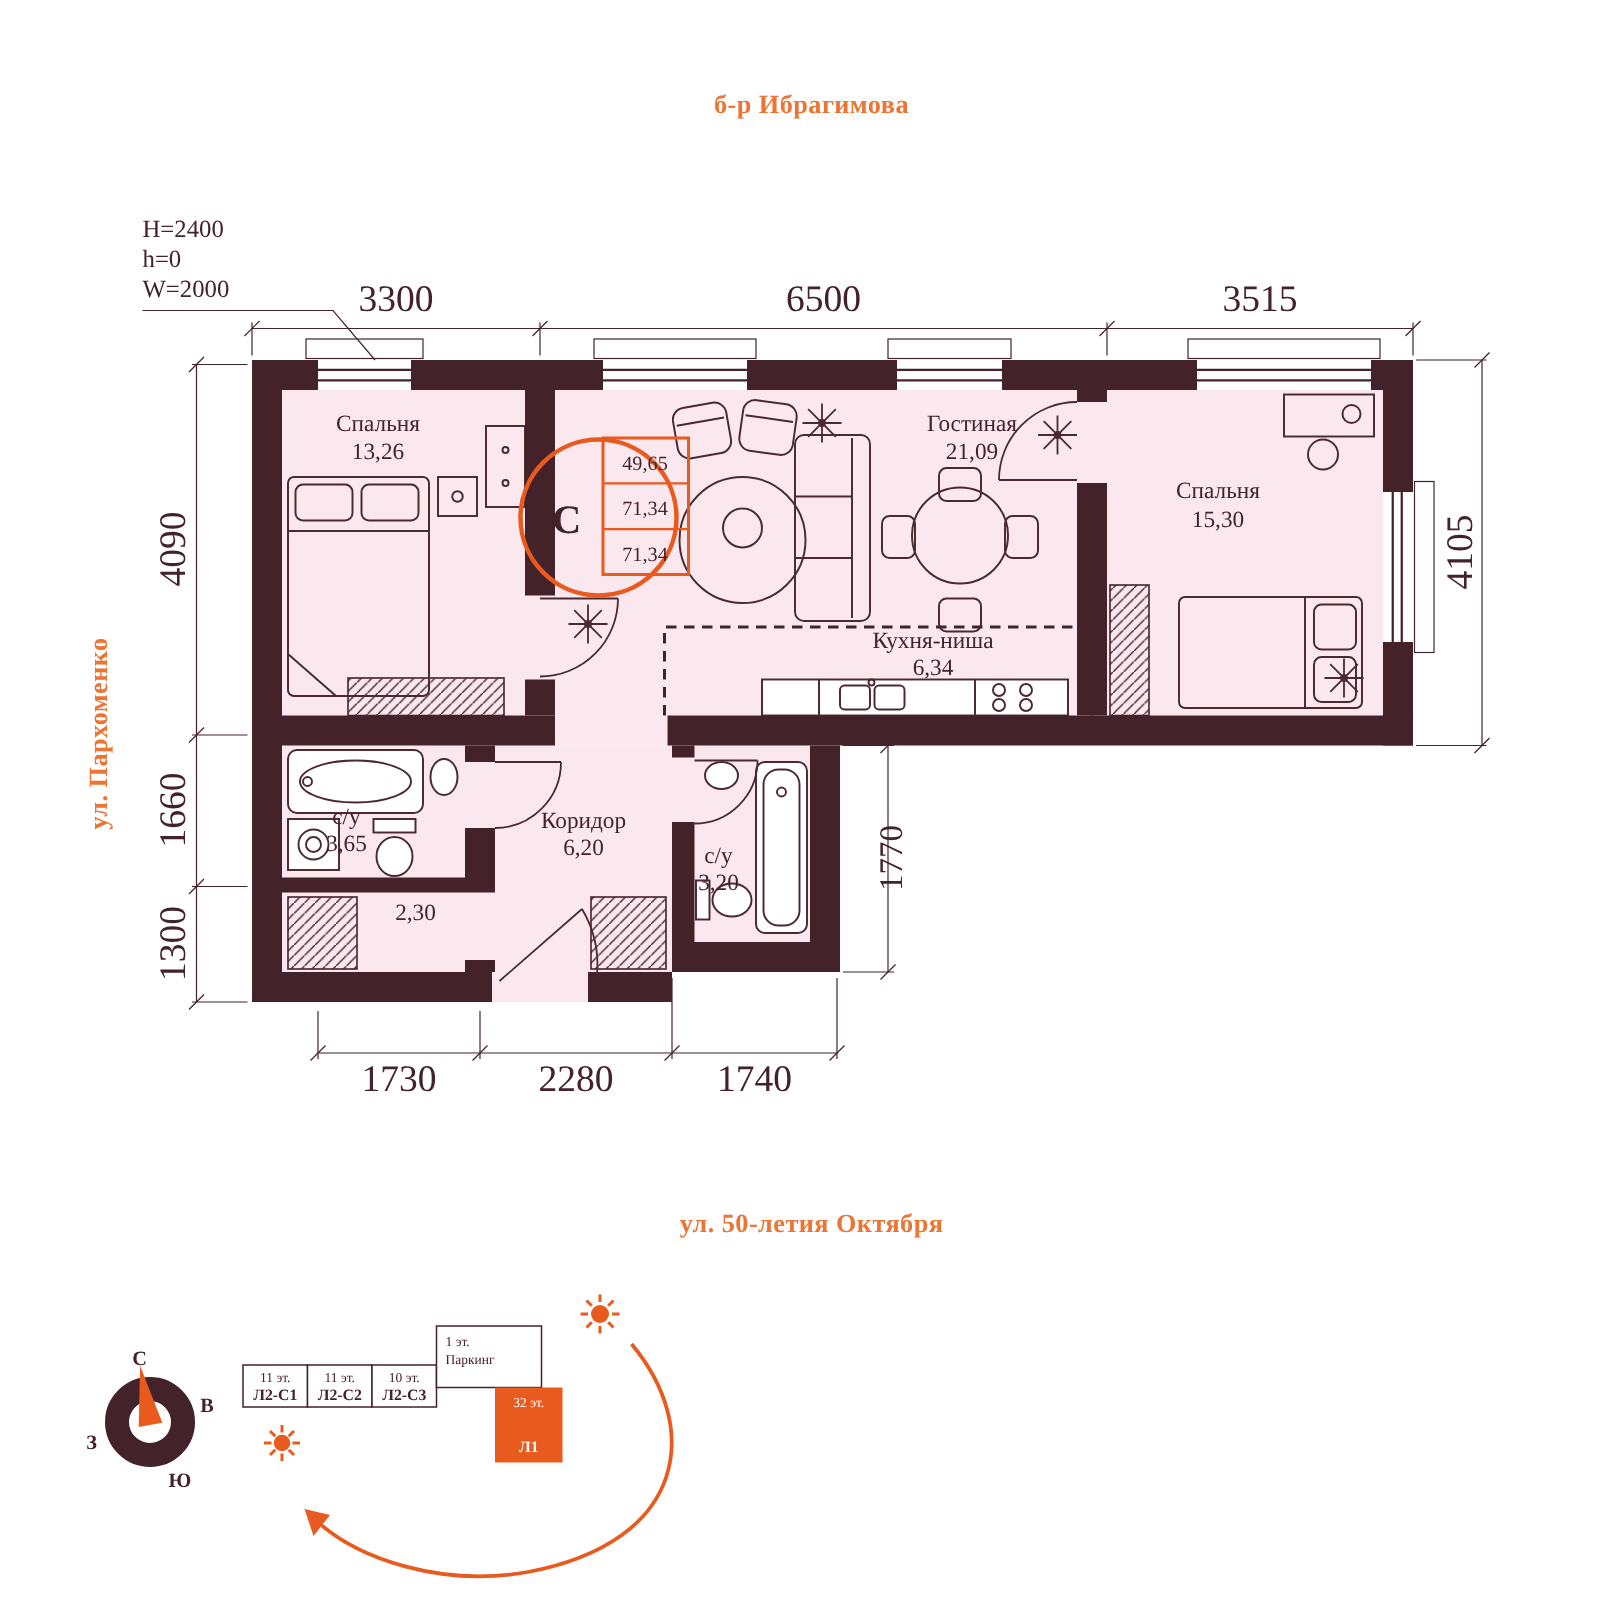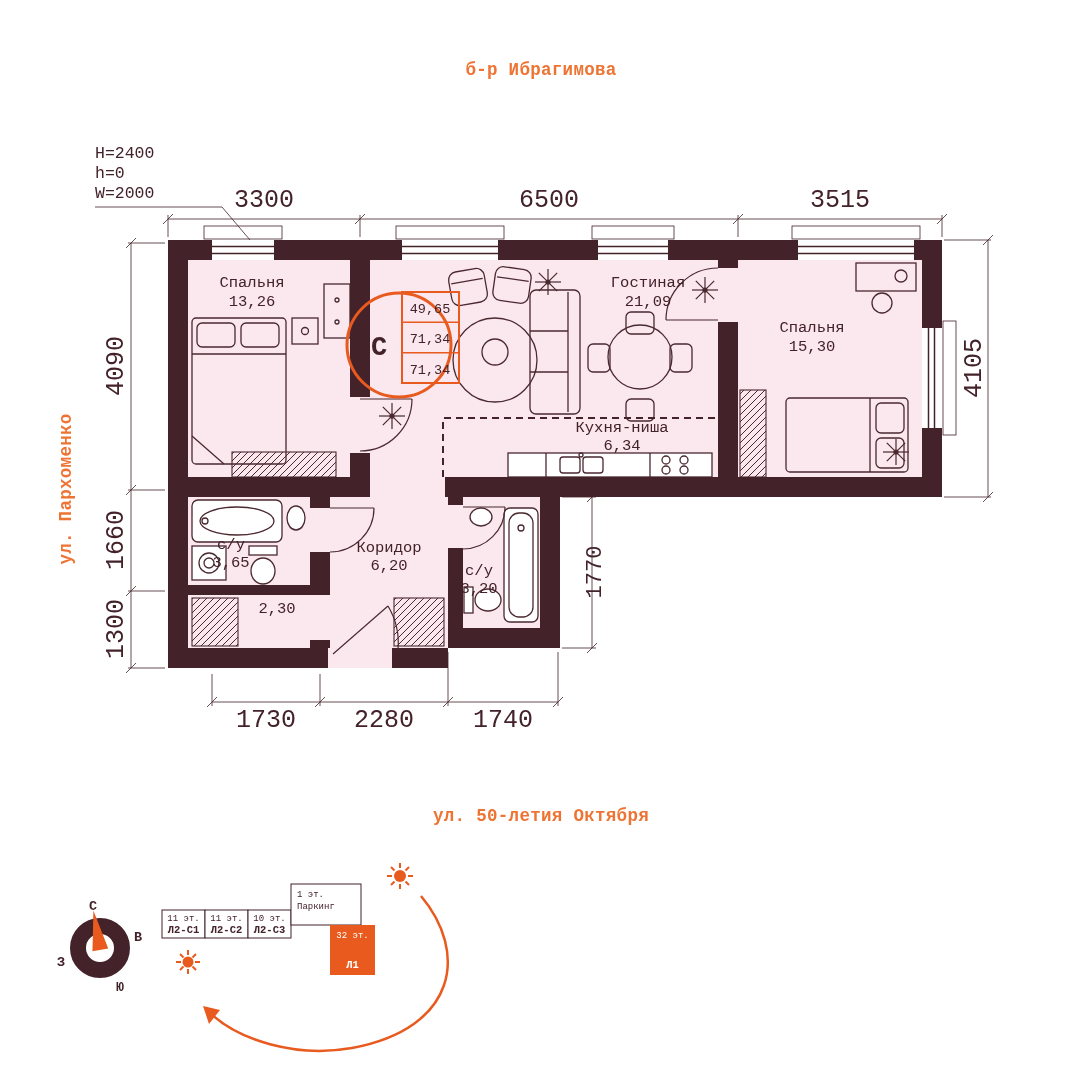--- a/index.html
+++ b/index.html
@@ -1,17 +1,17 @@
 <!DOCTYPE html>
 <html><head>
 <meta charset="utf-8">
 <style>
   html,body{margin:0;padding:0;background:#ffffff;}
   .page{position:relative;width:1081px;height:1080px;background:#ffffff;overflow:hidden;
-        font-family:Liberation Mono, monospace;}
+        font-family:Liberation Serif, serif;}
   svg{position:absolute;left:0;top:0;}
   text{fill:#43222a;}
   .t-room{font-size:15.5px;font-weight:500;}
   .t-dim{font-size:25px;font-weight:500;}
   .t-dim-sm{font-size:22px;font-weight:500;}
   .t-spec{font-size:16.5px;}
   .t-street{font-size:17.5px;font-weight:600;fill:#ee7434;letter-spacing:.3px;}
   .t-badge-num{font-size:13.5px;}
   .t-badge-type{font-size:27px;font-weight:700;}
   .t-compass{font-size:13.5px;font-weight:700;}

